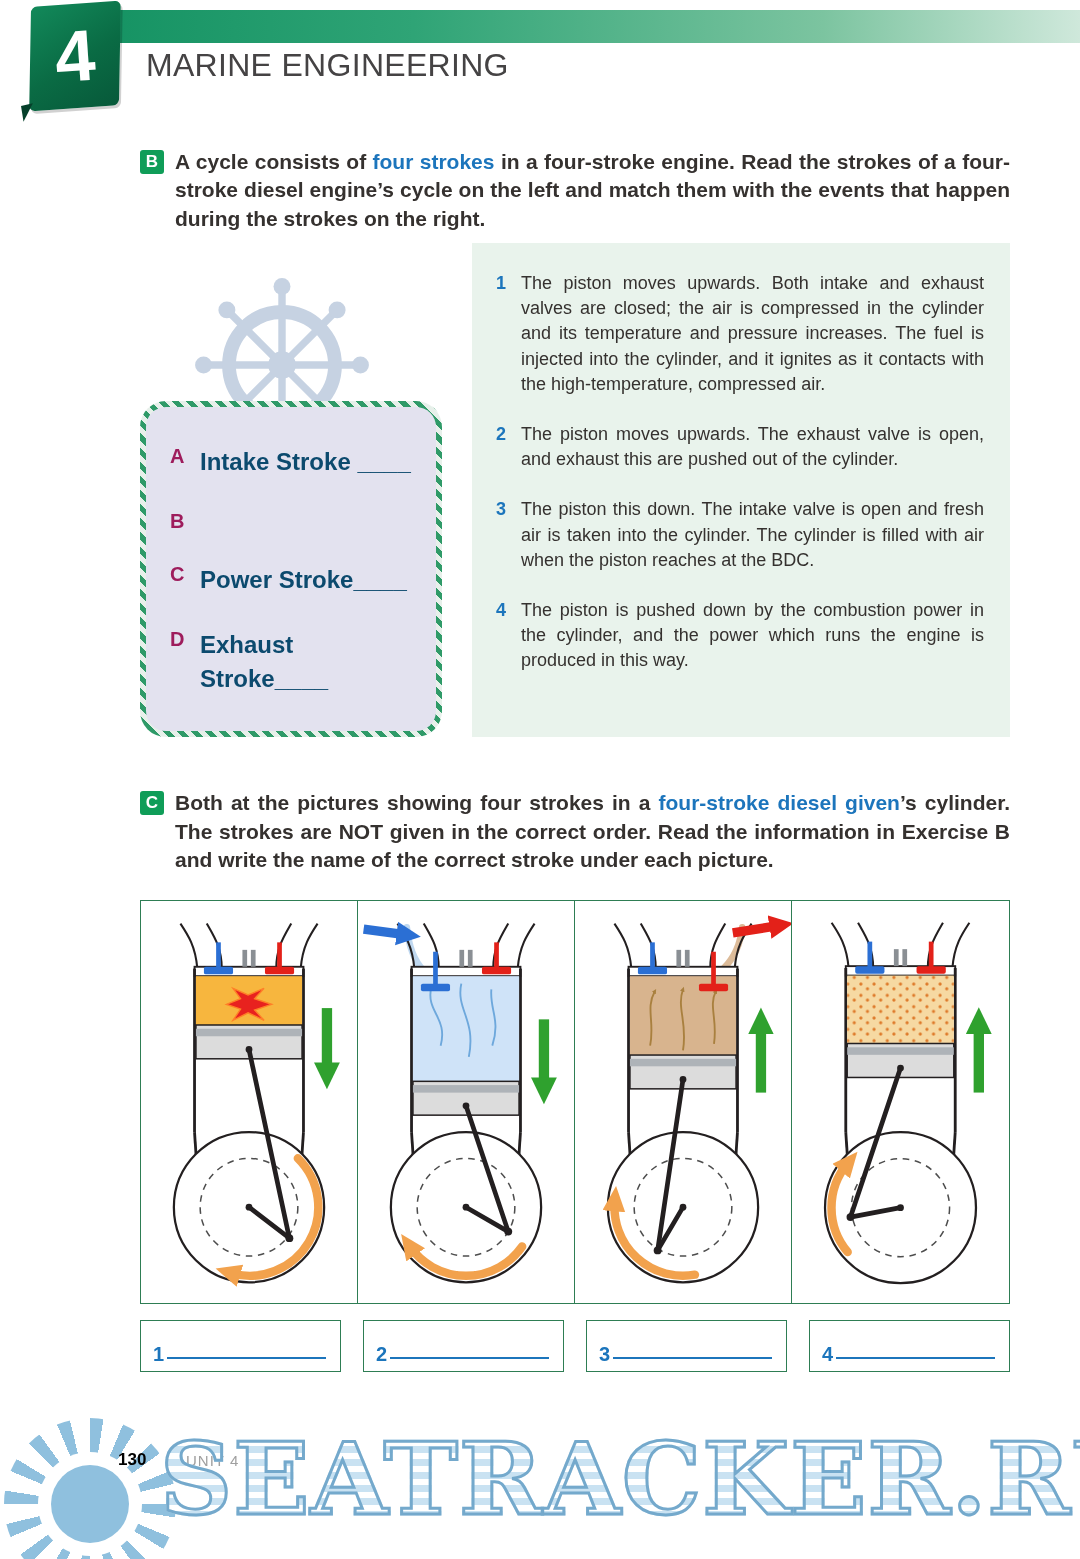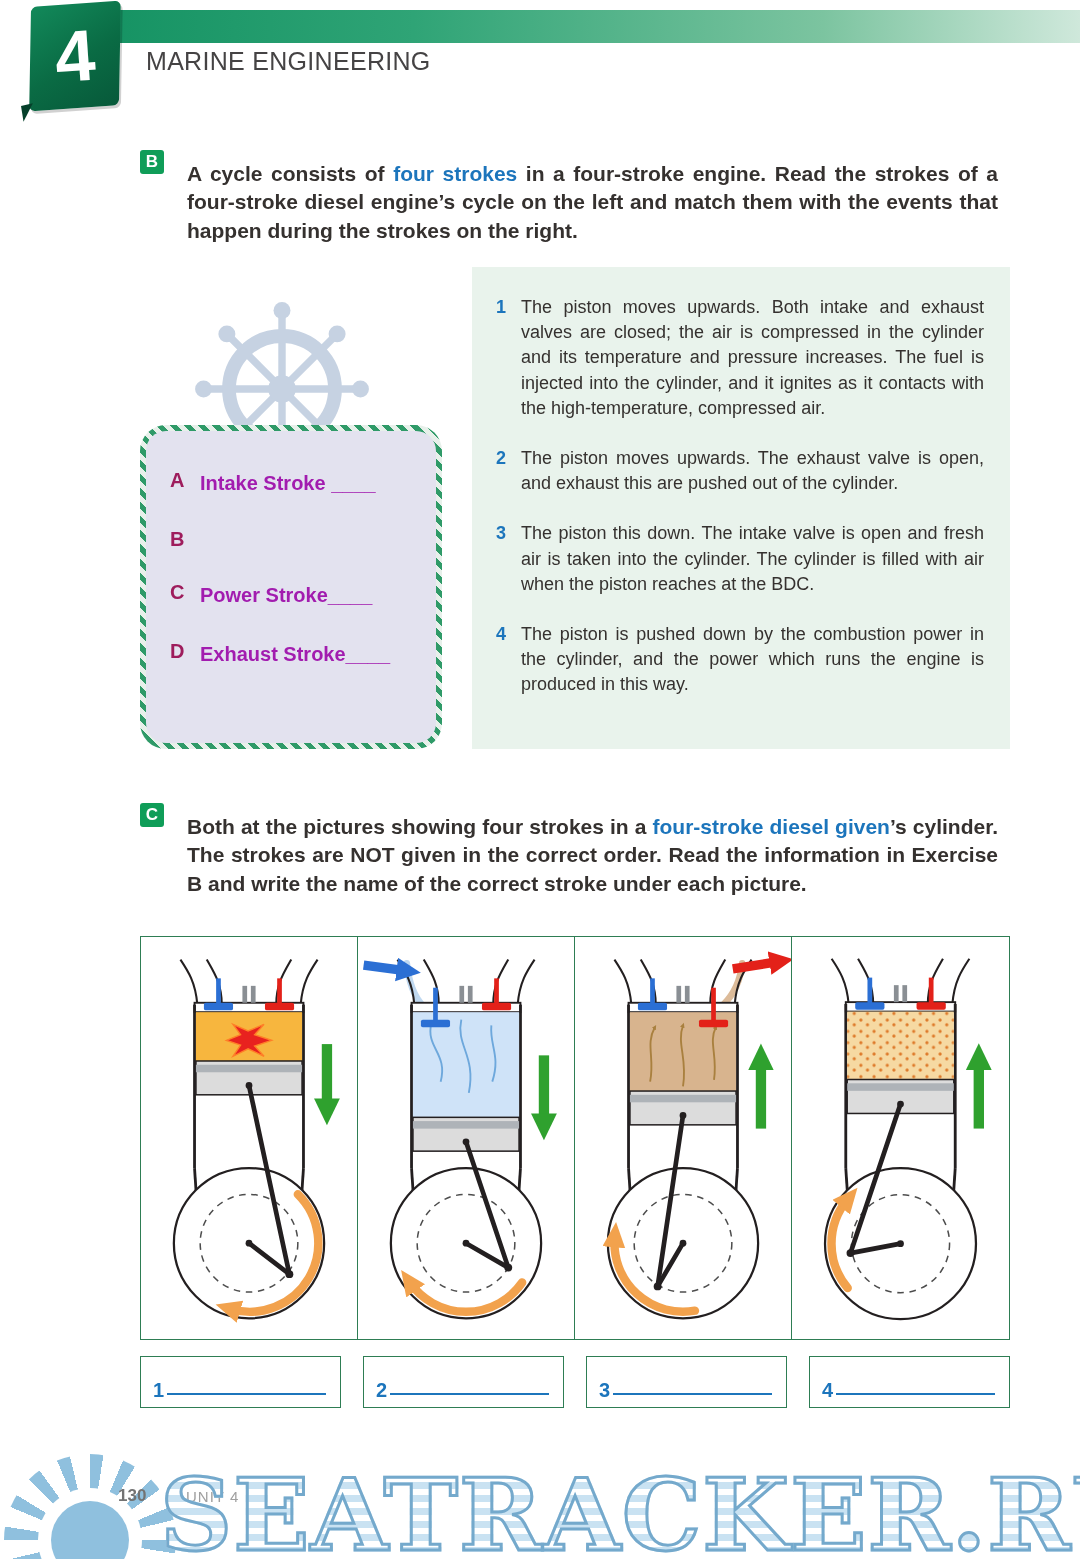--- a/index.html
+++ b/index.html
@@ -11,42 +11,42 @@
   .green-bar{position:absolute;left:55px;top:10px;right:0;height:33px;
     background:linear-gradient(90deg,#119060 0%,#2fa476 35%,#7cc4a0 75%,#cfe8db 100%);}
   .unit-badge{position:absolute;left:30px;top:4px;width:90px;height:104px;
     background:linear-gradient(150deg,#12895a 0%,#0a6b44 55%,#07593a 100%);
     transform:rotate(-4deg) skewX(-5deg);border-radius:6px;
     display:flex;align-items:center;justify-content:center;box-shadow:2px 3px 0 rgba(0,0,0,.18);}
   .unit-badge::after{content:"";position:absolute;left:-7px;bottom:-9px;
     border-style:solid;border-width:16px 12px 0 0;border-color:#05402a transparent transparent transparent;
     transform:rotate(-10deg);}
   .unit-num{color:#fff;font-size:72px;font-weight:700;line-height:1;transform:skewX(5deg);}
-  .kicker{position:absolute;left:146px;top:47px;font-size:25px;color:#454344;letter-spacing:.3px;}
+  .kicker{position:absolute;left:146px;top:47px;font-size:32px;color:#454344;letter-spacing:.3px;}
   .page-title{position:absolute;left:146px;top:76px;font-size:31px;font-weight:700;color:#0c9b57;}
 
   
   .content{padding:0 70px 0 140px;}
   .exercise{display:flex;gap:11px;align-items:flex-start;}
   .ex-badge{flex:0 0 24px;width:24px;height:24px;margin-top:2px;background:#0f9d58;color:#fff;
     font-weight:700;font-size:17px;display:flex;align-items:center;justify-content:center;border-radius:3px;}
-  .ex-instr{margin:12px;font-size:21px;font-weight:700;color:#35312f;line-height:1.35;text-align:justify;}
+  .ex-instr{margin:0;font-size:21px;font-weight:700;color:#35312f;line-height:1.35;text-align:justify;}
   .hl{color:#1c75bc;}
 
   
   .match-row{display:flex;margin-top:10px;}
   .left-col{position:relative;width:302px;flex:0 0 302px;}
   .wheel{position:absolute;top:16px;left:36px;width:212px;height:212px;z-index:0;}
   .opt-wrap{position:relative;z-index:1;margin-top:158px;border-radius:26px;padding:6px;
     background:repeating-linear-gradient(45deg,#2f9a68 0 5px,#e7f0ea 5px 10px);}
   .opt-box{background:#e3e2ef;border-radius:20px;padding:38px 18px 26px 24px;min-height:248px;}
   .opt-item{display:flex;margin-bottom:30px;}
   .opt-item:last-child{margin-bottom:8px;}
   .opt-letter{flex:0 0 30px;font-weight:700;font-size:20px;color:#9e1c5c;}
-  .opt-lines{font-weight:700;font-size:20px;color:#a21caf;line-height:1.45;}
+  .opt-lines{font-weight:700;font-size:24px;color:#0c4a6e;line-height:1.45;}
   .opt-lines span{display:block;}
   .opt-lines span:empty{display:none;}
 
   .events-box{flex:1;margin-left:30px;background:#e9f3ec;padding:28px 26px 18px 24px;}
   .event-item{display:flex;margin-bottom:25px;}
   .event-item:last-child{margin-bottom:4px;}
   .ev-num{flex:0 0 25px;font-weight:700;font-size:18px;color:#1c75bc;line-height:1.4;}
   .ev-text{margin:0;font-size:18px;color:#35312f;line-height:1.4;text-align:justify;}
 
   .exercise-c{margin-top:52px;}
@@ -76,21 +76,21 @@
   .answer-box{height:52px;border:1.6px solid #2e7d54;display:flex;align-items:flex-end;padding:8px 12px;box-sizing:border-box;}
   .ans-num{font-weight:700;font-size:20px;color:#1c75bc;line-height:.9;}
   .ans-line{flex:1;border-bottom:2.4px solid #1c75bc;margin:0 2px 4px 3px;}
 
   
   .footer{position:relative;margin-top:38px;height:200px;}
   .sun{position:absolute;left:4px;top:8px;width:172px;height:172px;border-radius:50%;
     background:repeating-conic-gradient(#8fc0de 0deg 9deg,#ffffff 9deg 22.5deg);}
   .sun-core{position:absolute;left:34px;top:34px;right:34px;bottom:34px;background:#ffffff;border-radius:50%;}
   .sun-inner{position:absolute;left:47px;top:47px;right:47px;bottom:47px;background:#8fc0de;border-radius:50%;}
-  .page-num{position:absolute;left:118px;top:40px;font-size:17px;font-weight:700;color:#737373;}
+  .page-num{position:absolute;left:118px;top:40px;font-size:17px;font-weight:700;color:#000000;}
   .unit-label{position:absolute;left:186px;top:42px;font-size:15px;color:#a0a0a0;letter-spacing:1px;}
   .watermark{position:absolute;left:160px;top:10px;font-family:"DejaVu Serif",serif;font-weight:700;
     font-size:100px;letter-spacing:1px;white-space:nowrap;color:transparent;
     background:repeating-linear-gradient(180deg,#c9e2f2 0 7px,#ffffff 7px 13px);
     -webkit-background-clip:text;background-clip:text;-webkit-text-stroke:3px #74a9cc;}
 </style>
 </head>
 <body>
 
 <div class="page">

